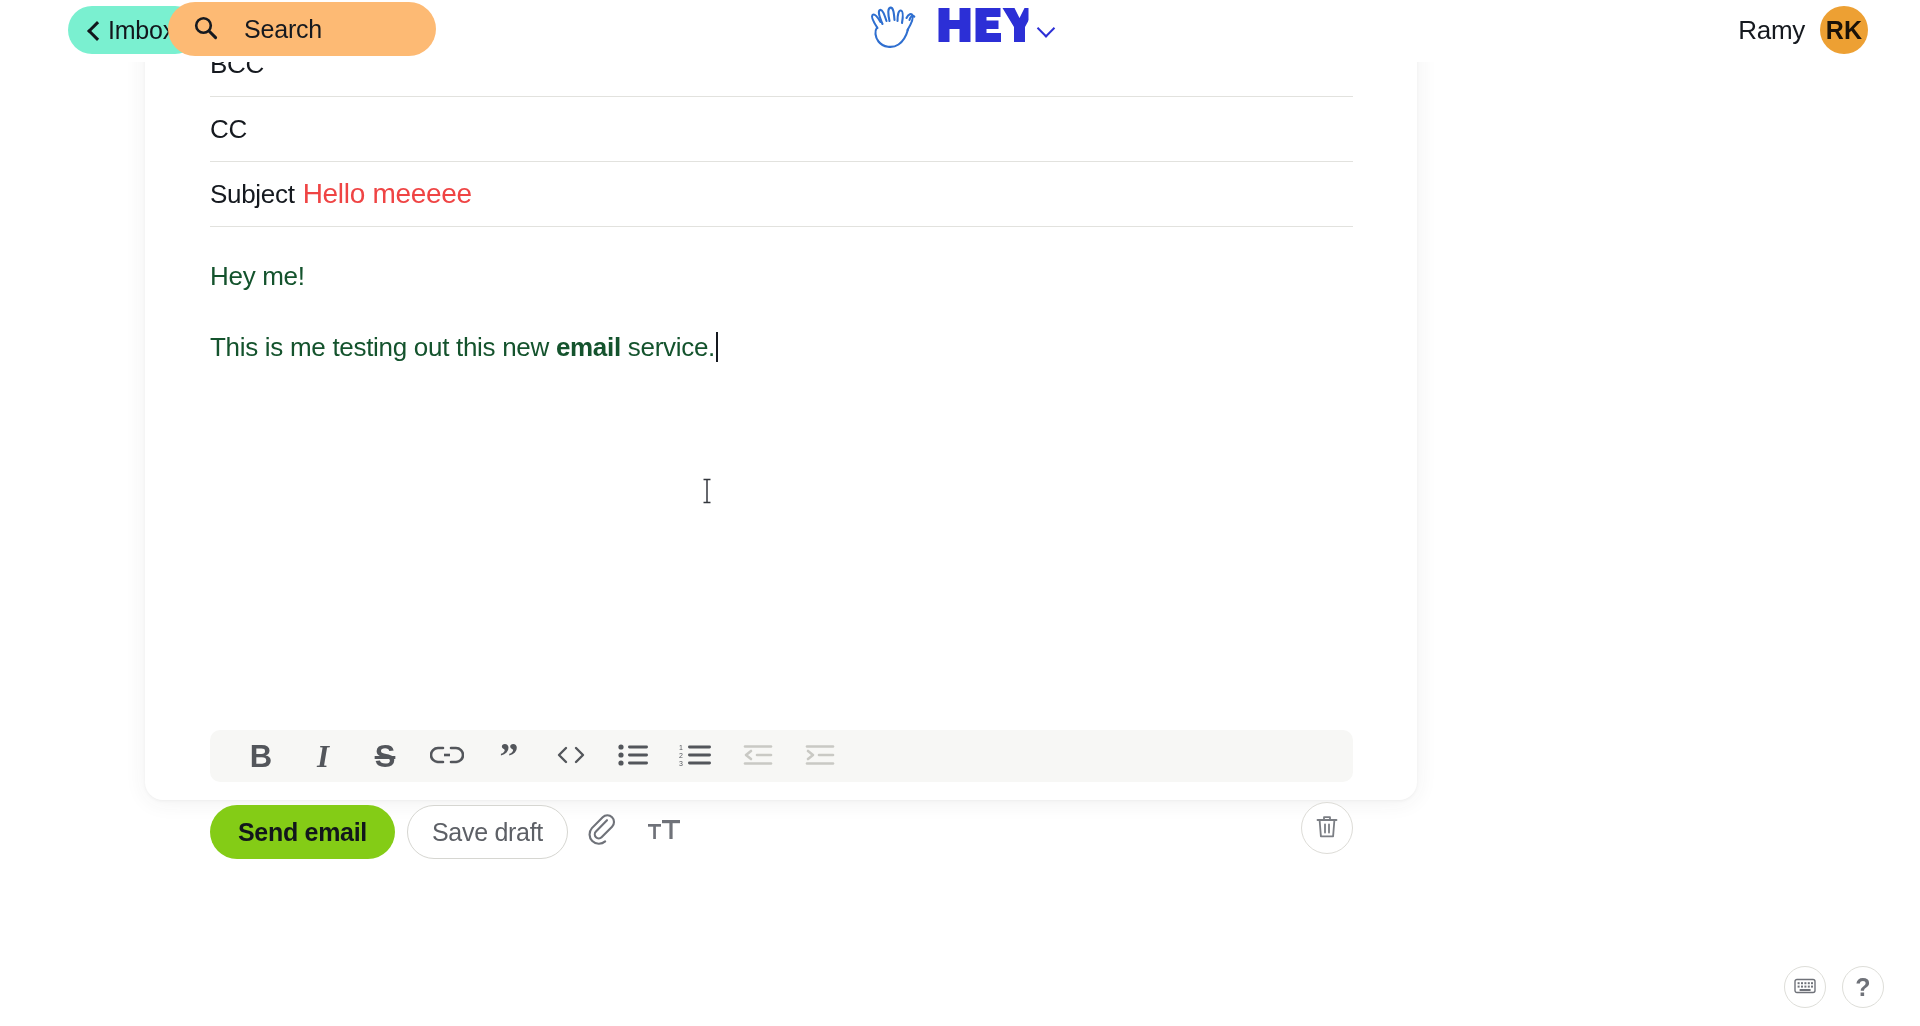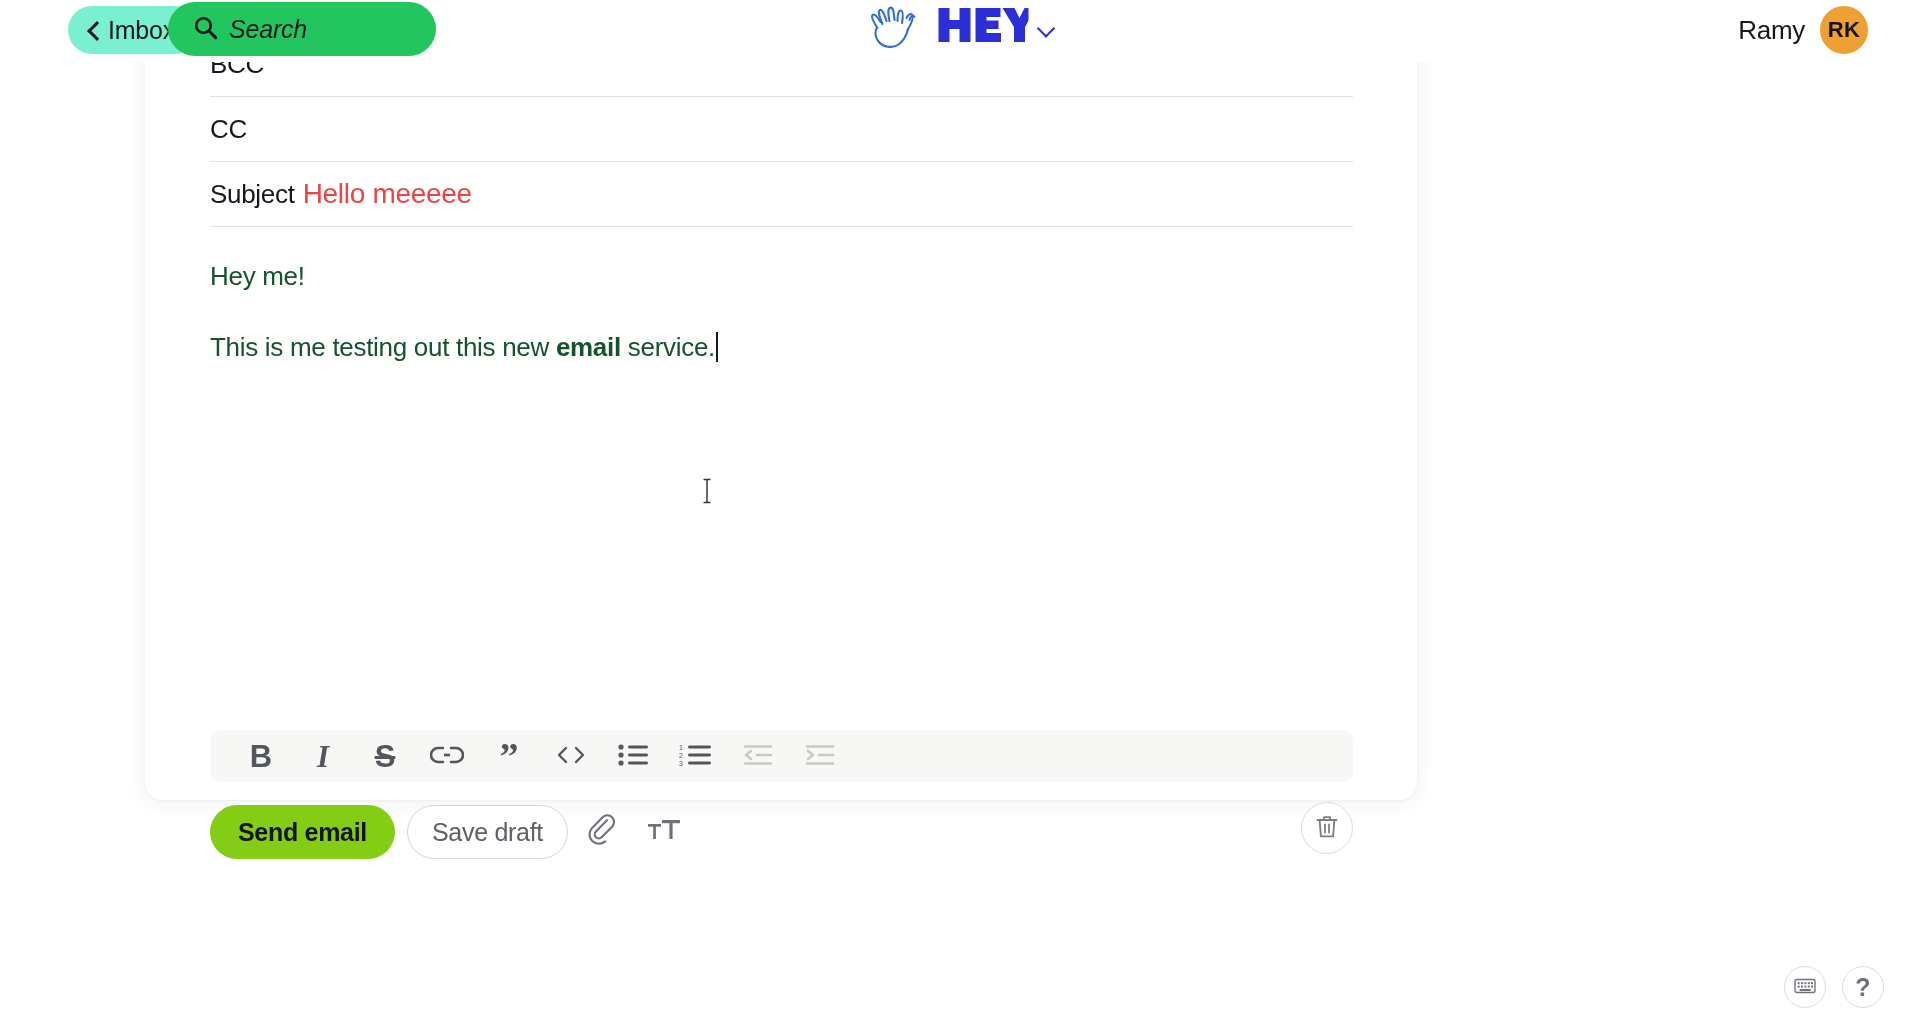--- a/index.html
+++ b/index.html
@@ -34,24 +34,23 @@
   .chev-left::before {
     content: ""; position: absolute; left: 4px; top: 1px;
     width: 11px; height: 11px;
     border-left: 3.2px solid #12161c; border-bottom: 3.2px solid #12161c;
     transform: rotate(45deg);
   }
 
   .search-box {
     position: absolute; left: 168px; top: 2px;
     width: 268px; height: 54px;
-    background: #22c55e; border-radius: 27px;
-    display: flex; align-items: center; padding-left: 25px; gap: 11px;
+    background: #fdba74; border-radius: 27px;
+    display: flex; align-items: center; padding-left: 25px; gap: 26px;
     cursor: text;
-    font-style: italic;
   }
   .search-ico { width: 25px; height: 25px; flex: none; }
   .search-ico circle { fill: none; stroke: #15191f; stroke-width: 2.6; }
   .search-ico line { stroke: #15191f; stroke-width: 3; stroke-linecap: round; }
   .search-ph { font-size: 25px; color: #15191f; letter-spacing: -0.2px; }
 
   .logo-wrap {
     position: absolute; left: 50%; top: 4px;
     transform: translateX(-50%);
     display: flex; align-items: center; gap: 9px;
@@ -70,21 +69,21 @@
     position: absolute; right: 52px; top: 6px;
     display: flex; align-items: center; gap: 15px;
     cursor: pointer;
     text-align: right;
   }
   .account-name { font-size: 26px; color: #15191f; letter-spacing: -0.3px; }
   .avatar {
     width: 48px; height: 48px; border-radius: 50%;
     background: #eda033;
     display: flex; align-items: center; justify-content: center;
-    font-size: 22px; font-weight: bold; color: #1a1208;
+    font-size: 25px; font-weight: bold; color: #1a1208;
     letter-spacing: 0.3px;
   }
 
   
   .card {
     position: absolute; left: 145px; top: -20px;
     width: 1272px; height: 820px;
     background: #ffffff;
     border-radius: 18px;
     box-shadow: 0 2px 22px rgba(60,60,50,0.07), 0 1px 3px rgba(60,60,50,0.05);

